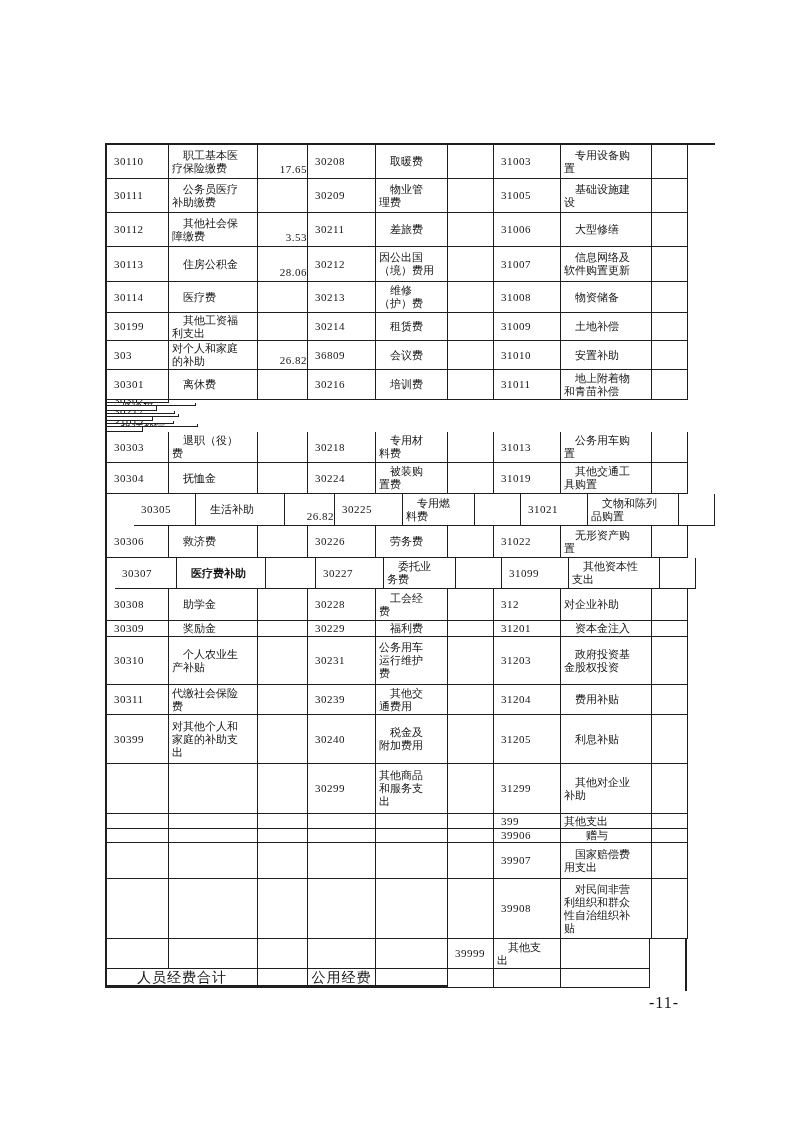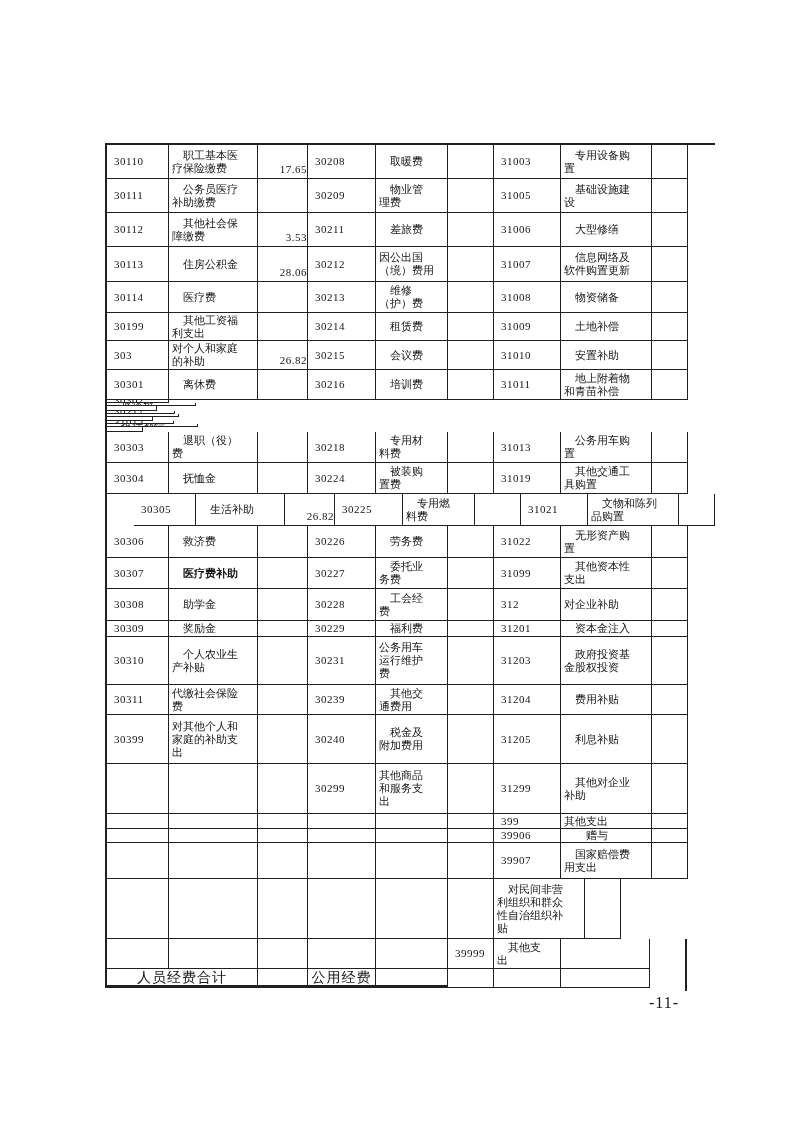--- a/index.html
+++ b/index.html
@@ -122,21 +122,21 @@
         <div class="cell value" style="width: 46px; height: 100%;"></div>
         <div class="cell code" style="width: 67px; height: 100%;">31009</div>
         <div class="cell name" style="width: 91px; height: 100%;">　土地补偿</div>
         <div class="cell value" style="width: 36px; height: 100%;"></div>
       </div>
       <div class="trow" style="height: 29px;">
         <div class="cell code" style="width: 62px; height: 100%;">303</div>
         <div class="cell name" style="width: 89px; height: 100%;">对个人和家庭
 的补助</div>
         <div class="cell value" style="width: 50px; height: 100%;">26.82</div>
-        <div class="cell code" style="width: 68px; height: 100%;">30215</div>
+        <div class="cell code" style="width: 68px; height: 100%;">36809</div>
         <div class="cell name" style="width: 72px; height: 100%;">　会议费</div>
         <div class="cell value" style="width: 46px; height: 100%;"></div>
         <div class="cell code" style="width: 67px; height: 100%;">31010</div>
         <div class="cell name" style="width: 91px; height: 100%;">　安置补助</div>
         <div class="cell value" style="width: 36px; height: 100%;"></div>
       </div>
       <div class="trow" style="height: 30px;">
         <div class="cell code" style="width: 62px; height: 100%;">30301</div>
         <div class="cell name" style="width: 89px; height: 100%;">　离休费</div>
         <div class="cell value" style="width: 50px; height: 100%;"></div>
@@ -206,21 +206,21 @@
         <div class="cell value" style="width: 50px; height: 100%;"></div>
         <div class="cell code" style="width: 68px; height: 100%;">30226</div>
         <div class="cell name" style="width: 72px; height: 100%;">　劳务费</div>
         <div class="cell value" style="width: 46px; height: 100%;"></div>
         <div class="cell code" style="width: 67px; height: 100%;">31022</div>
         <div class="cell name" style="width: 91px; height: 100%;">　无形资产购
 置</div>
         <div class="cell value" style="width: 36px; height: 100%;"></div>
       </div>
       <div class="trow" style="height: 31px;">
-        <div class="cell code" style="width: 62px; height: 100%;">30307</div>
+        <div class="cell code" style="width: 62px; height: 100%; margin-left: 8px;">30307</div>
         <div class="cell name" style="width: 89px; height: 100%; font-weight: bold;">　医疗费补助</div>
         <div class="cell value" style="width: 50px; height: 100%;"></div>
         <div class="cell code" style="width: 68px; height: 100%;">30227</div>
         <div class="cell name" style="width: 72px; height: 100%;">　委托业
 务费</div>
         <div class="cell value" style="width: 46px; height: 100%;"></div>
         <div class="cell code" style="width: 67px; height: 100%;">31099</div>
         <div class="cell name" style="width: 91px; height: 100%;">　其他资本性
 支出</div>
         <div class="cell value" style="width: 36px; height: 100%;"></div>
@@ -338,20 +338,21 @@
 用支出</div>
         <div class="cell value" style="width: 36px; height: 100%;"></div>
       </div>
       <div class="trow" style="height: 60px;">
         <div class="cell code" style="width: 62px; height: 100%;"></div>
         <div class="cell name" style="width: 89px; height: 100%;"></div>
         <div class="cell value" style="width: 50px; height: 100%;"></div>
         <div class="cell code" style="width: 68px; height: 100%;"></div>
         <div class="cell name" style="width: 72px; height: 100%;"></div>
         <div class="cell value" style="width: 46px; height: 100%;"></div>
+        <div class="cell code" style="width: 67px; height: 100%;">39908</div>
         <div class="cell name" style="width: 91px; height: 100%;">　对民间非营
 利组织和群众
 性自治组织补
 贴</div>
         <div class="cell value" style="width: 36px; height: 100%;"></div>
       </div>
       <div class="trow" style="height: 30px;">
         <div class="cell code" style="width: 62px; height: 100%;"></div>
         <div class="cell name" style="width: 89px; height: 100%;"></div>
         <div class="cell value" style="width: 50px; height: 100%;"></div>

